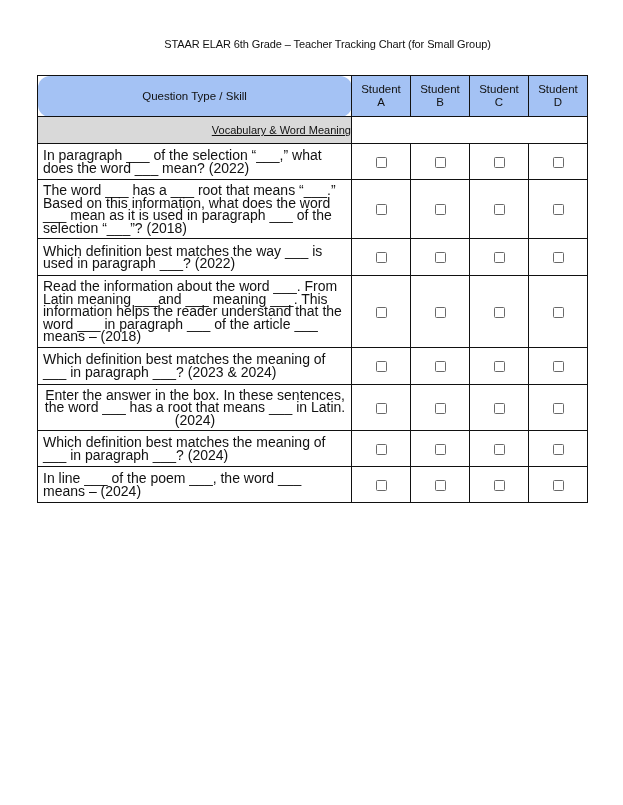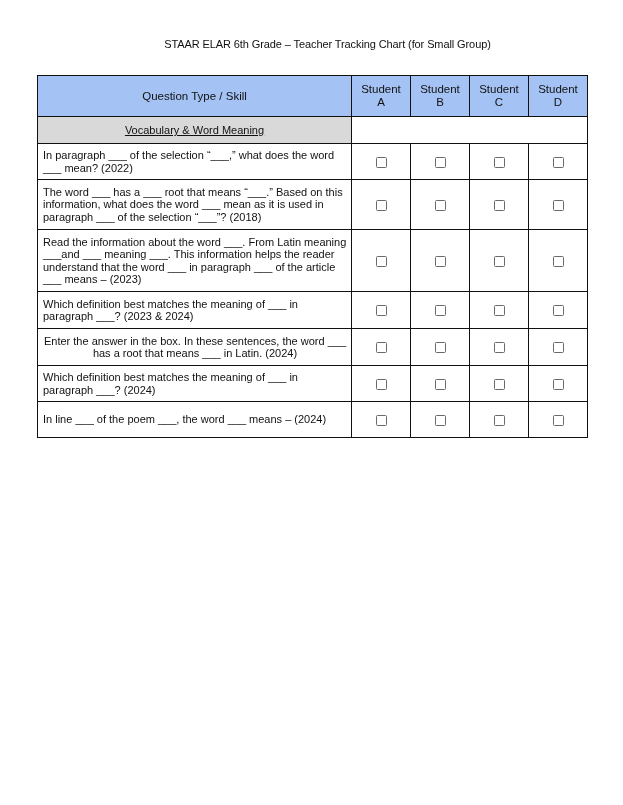--- a/index.html
+++ b/index.html
@@ -4,26 +4,26 @@
   <style>
     html, body { margin: 0; padding: 0; background: #ffffff; }
     body { width: 623px; height: 805px; position: relative; overflow: hidden;
            font-family: "Liberation Sans", "DejaVu Sans", sans-serif; color: #111; }
     .title { position: absolute; top: 38px; left: 0; width: 623px; text-align: center;
              font-size: 11px; color: #111; letter-spacing: -0.1px; padding-left: 16px; }
     table { position: absolute; top: 75px; left: 37px; border-collapse: collapse;
             table-layout: fixed; width: 551px; }
     td, th { border: 1.2px solid #111; padding: 0; }
     th { background: #a4c2f4; font-weight: normal; font-size: 11.5px; line-height: 13px; height: 40px; }
-    th.skill { width: 313px; }
+    th.skill { width: 313px; border-radius: 12px; }
     th.stud { width: 58px; }
-    .section td.label { background: #d9d9d9; text-align: center; font-size: 11px; height: 26px; }
+    .section td.label { background: #d9d9d9; text-align: right; font-size: 11px; height: 26px; }
     .section td.label span { text-decoration: underline; }
     .section td.blank { background: #fff; }
-    td.q { font-size: 11px; line-height: 12.5px; padding: 4px 4px 4px 5px; vertical-align: middle; color: #111; }
+    td.q { font-size: 14px; line-height: 12.5px; padding: 4px 4px 4px 5px; vertical-align: middle; color: #111; }
     td.cb { text-align: center; vertical-align: middle; }
     .box { display: inline-block; width: 9px; height: 9px; border: 1.3px solid #6a6a6a; border-radius: 1.5px;
            vertical-align: middle; }
   </style>
 </head>
 <body>
 
 <div class="title">STAAR ELAR 6th Grade – Teacher Tracking Chart (for Small Group)</div>
 
 <table>
@@ -48,22 +48,29 @@
         <td class="cb"><span class="box" role="checkbox" aria-checked="false"></span></td>
         <td class="cb"><span class="box" role="checkbox" aria-checked="false"></span></td>
       </tr>
       <tr style="height: 50px;">
         <td class="q">The word ___ has a ___ root that means “___.” Based on this information, what does the word ___ mean as it is used in paragraph ___ of the selection “___”? (2018)</td>
         <td class="cb"><span class="box" role="checkbox" aria-checked="false"></span></td>
         <td class="cb"><span class="box" role="checkbox" aria-checked="false"></span></td>
         <td class="cb"><span class="box" role="checkbox" aria-checked="false"></span></td>
         <td class="cb"><span class="box" role="checkbox" aria-checked="false"></span></td>
       </tr>
+      <tr style="height: 37px;">
+        <td class="q">Which definition best matches the way ___ is used in paragraph ___? (2022)</td>
+        <td class="cb"><span class="box" role="checkbox" aria-checked="false"></span></td>
+        <td class="cb"><span class="box" role="checkbox" aria-checked="false"></span></td>
+        <td class="cb"><span class="box" role="checkbox" aria-checked="false"></span></td>
+        <td class="cb"><span class="box" role="checkbox" aria-checked="false"></span></td>
+      </tr>
       <tr style="height: 62px;">
-        <td class="q">Read the information about the word ___. From Latin meaning ___and ___ meaning ___. This information helps the reader understand that the word ___ in paragraph ___ of the article ___ means – (2023)</td>
+        <td class="q">Read the information about the word ___. From Latin meaning ___and ___ meaning ___. This information helps the reader understand that the word ___ in paragraph ___ of the article ___ means – (2018)</td>
         <td class="cb"><span class="box" role="checkbox" aria-checked="false"></span></td>
         <td class="cb"><span class="box" role="checkbox" aria-checked="false"></span></td>
         <td class="cb"><span class="box" role="checkbox" aria-checked="false"></span></td>
         <td class="cb"><span class="box" role="checkbox" aria-checked="false"></span></td>
       </tr>
       <tr style="height: 37px;">
         <td class="q">Which definition best matches the meaning of ___ in paragraph ___? (2023 &amp; 2024)</td>
         <td class="cb"><span class="box" role="checkbox" aria-checked="false"></span></td>
         <td class="cb"><span class="box" role="checkbox" aria-checked="false"></span></td>
         <td class="cb"><span class="box" role="checkbox" aria-checked="false"></span></td>

